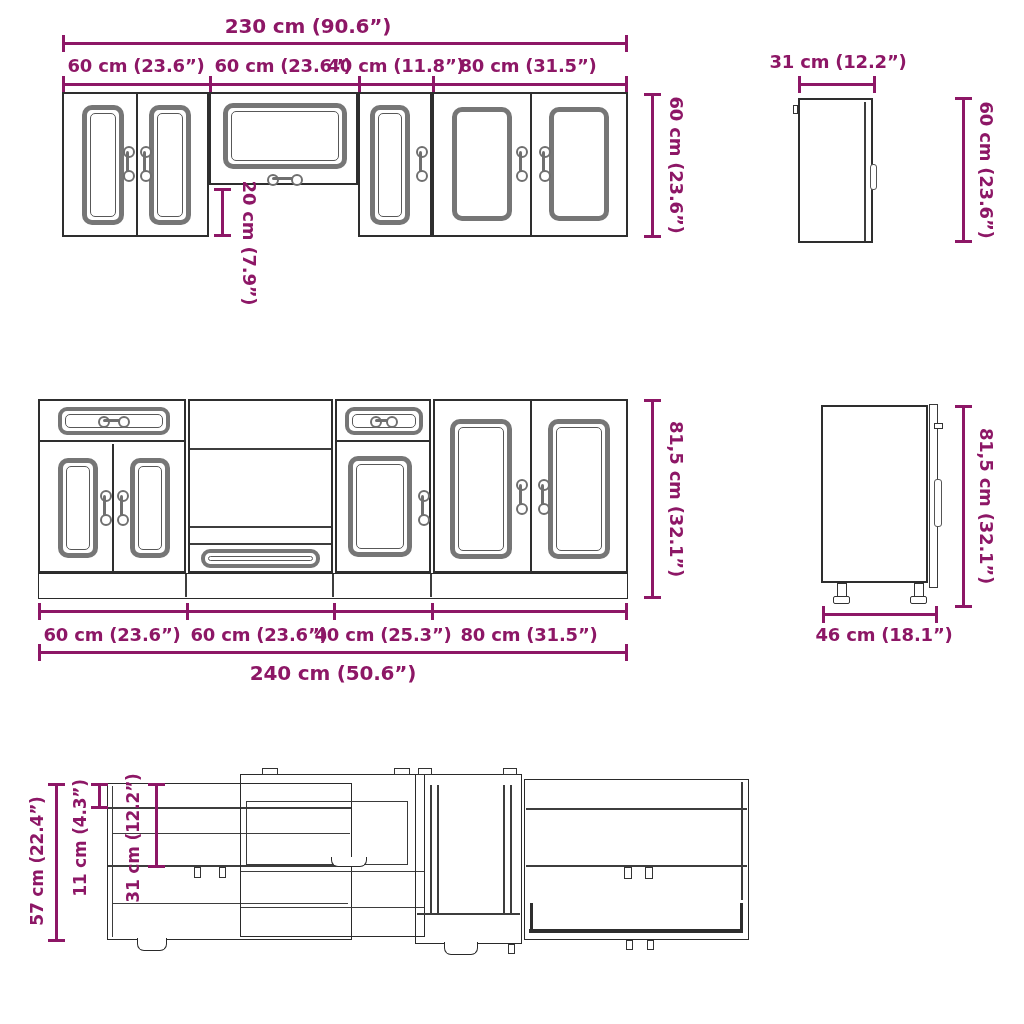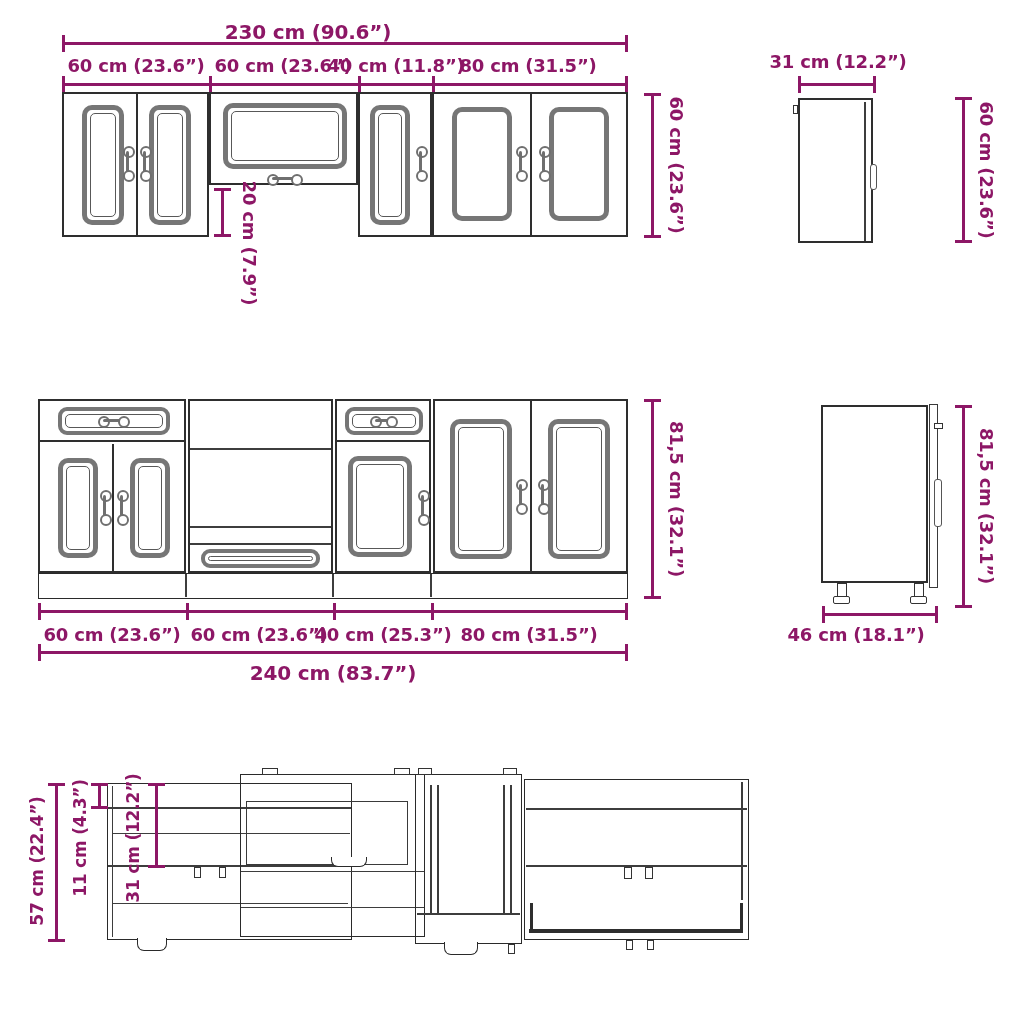--- a/index.html
+++ b/index.html
@@ -42,21 +42,21 @@
   .tab { position:absolute; border:1.5px solid #2a2a2a; border-top:none; border-radius:0 0 7px 7px; background:#fff; }
   .stem { position:absolute; border:1.5px solid #333; background:#fff; }
   .pad  { position:absolute; border:1.5px solid #333; border-radius:2px; background:#fff; }
   .sideh { position:absolute; border:1.5px solid #555; border-radius:3px; background:#fff; }
 </style>
 </head>
 <body>
 
 <div class="stage">
 
-  <div class="dlabel fs20" style="left:308px; top:20px;">230 cm (90.6”)</div>
+  <div class="dlabel fs20" style="left:308px; top:14px;">230 cm (90.6”)</div>
   <div class="dim-h" style="left:62px; top:42px; width:566px;"></div>
 
   <div class="dlabel fs18" style="left:136px; top:55px;">60 cm (23.6”)</div>
   <div class="dlabel fs18" style="left:283px; top:55px;">60 cm (23.6”)</div>
   <div class="dlabel fs18" style="left:396px; top:55px;">40 cm (11.8”)</div>
   <div class="dlabel fs18" style="left:528px; top:55px;">80 cm (31.5”)</div>
   <div class="dim-h" style="left:62px; top:83px; width:566px;">
     <span class="tick" style="left:147px;"></span>
     <span class="tick" style="left:296px;"></span>
     <span class="tick" style="left:370px;"></span>
@@ -173,35 +173,35 @@
     <span class="tick" style="left:148px;"></span>
     <span class="tick" style="left:295px;"></span>
     <span class="tick" style="left:393px;"></span>
   </div>
   <div class="dlabel fs18" style="left:112px; top:624px;">60 cm (23.6”)</div>
   <div class="dlabel fs18" style="left:259px; top:624px;">60 cm (23.6”)</div>
   <div class="dlabel fs18" style="left:383px; top:624px;">40 cm (25.3”)</div>
   <div class="dlabel fs18" style="left:529px; top:624px;">80 cm (31.5”)</div>
 
   <div class="dim-h" style="left:38px; top:651px; width:590px;"></div>
-  <div class="dlabel fs20" style="left:333px; top:661px;">240 cm (83.7”)</div>
+  <div class="dlabel fs20" style="left:333px; top:661px;">240 cm (50.6”)</div>
 
   <div class="dim-v" style="left:651px; top:399px; height:200px;"></div>
   <div class="dlabel-cw fs18" style="left:676px; top:499px;">81,5 cm (32.1”)</div>
 
   <div class="cab" style="left:821px; top:405px; width:107px; height:178px;"></div>
   <div class="box thin" style="left:929px; top:404px; width:9px; height:184px;"></div>
   <div class="clip" style="left:934px; top:423px; width:9px; height:6px;"></div>
   <div class="sideh" style="left:934px; top:479px; width:8px; height:48px;"></div>
   <div class="stem" style="left:837px; top:583px; width:10px; height:14px;"></div>
   <div class="pad" style="left:833px; top:596px; width:17px; height:8px;"></div>
   <div class="stem" style="left:914px; top:583px; width:10px; height:14px;"></div>
   <div class="pad" style="left:910px; top:596px; width:17px; height:8px;"></div>
   <div class="dim-h" style="left:822px; top:613px; width:116px;"></div>
-  <div class="dlabel fs18" style="left:856px; top:624px;">46 cm (18.1”)</div>
+  <div class="dlabel fs18" style="left:884px; top:624px;">46 cm (18.1”)</div>
   <div class="dim-v" style="left:962px; top:405px; height:203px;"></div>
   <div class="dlabel-cw fs18" style="left:986px; top:506px;">81,5 cm (32.1”)</div>
 
   <div class="box" style="left:107px; top:783px; width:245px; height:157px;">
     <div class="lnt" style="left:4px; top:2px; width:1px; height:151px;"></div>
     <div class="lnt" style="left:0; top:23px; width:243px; height:1.5px;"></div>
     <div class="lnt" style="left:5px; top:49px; width:237px; height:1px;"></div>
     <div class="lnt" style="left:0; top:81px; width:243px; height:1.5px;"></div>
     <div class="lnt" style="left:5px; top:119px; width:235px; height:1px;"></div>
   </div>

